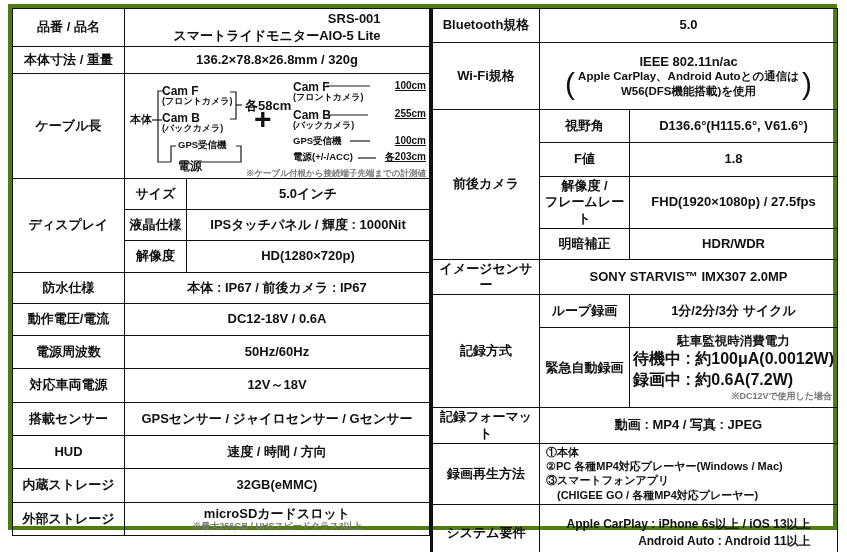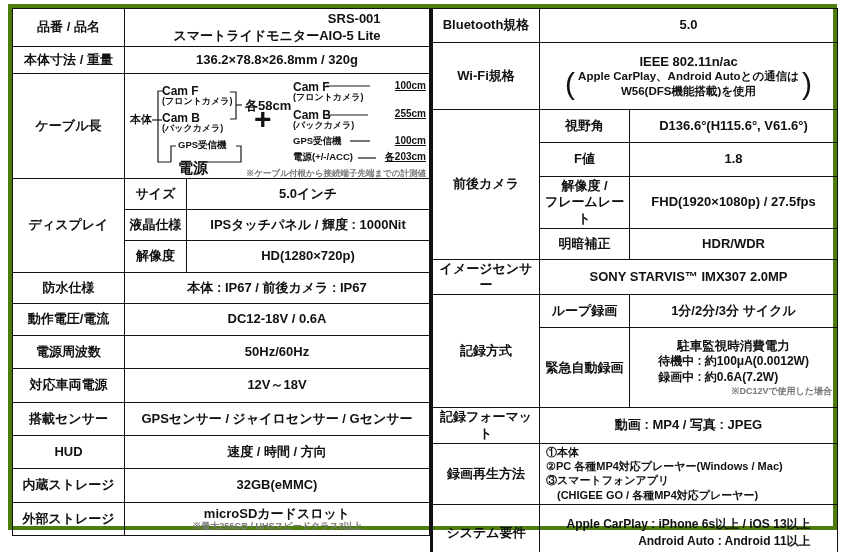--- a/index.html
+++ b/index.html
@@ -32,21 +32,21 @@
   .cd-note{position:absolute;right:2px;top:94px;font-size:8.5px;color:#777;white-space:nowrap;}
   .r-val{position:absolute;right:2px;white-space:nowrap;font-size:10px;line-height:1.05;text-decoration:underline;}
   
   .wifi-line1{font-size:13px;}
   .wifi-paren{display:flex;align-items:center;justify-content:center;margin-top:-1px;}
   .wifi-paren .paren{font-size:30px;font-weight:400;line-height:0.9;padding:0 3px;}
   .wifi-paren .ptxt{font-size:11.5px;line-height:1.25;}
   
   .emg{text-align:center;}
   .emg-title{font-size:12.5px;}
-  .emg-lines{display:inline-block;text-align:left;font-size:12px;line-height:1.3;}
+  .emg-lines{display:inline-block;text-align:left;font-size:16px;line-height:1.3;}
   .emg-note{display:block;text-align:right;font-size:9px;color:#777;padding-right:2px;}
   .playback-lines{display:inline-block;text-align:left;font-size:11px;line-height:1.3;}
   .system-lines{display:inline-block;text-align:right;font-size:12px;line-height:1.45;}
   .footer-note{
     position:absolute;left:0;top:534px;width:847px;text-align:center;
     font-size:10px;font-weight:bold;color:#111;white-space:nowrap;
   }
 </style>
 </head>
 <body>
@@ -92,21 +92,21 @@
                 <path d="M224 67 H244"></path>
                 <path d="M232 84 H250"></path>
               </g>
             </svg>
             <span class="t" style="left:4px;top:40px;font-size:11px">本体</span>
             <span class="t" style="left:36px;top:11px">Cam F</span>
             <span class="t" style="left:36px;top:23px;font-size:9px">(フロントカメラ)</span>
             <span class="t" style="left:36px;top:38px">Cam B</span>
             <span class="t" style="left:36px;top:50px;font-size:9px">(バックカメラ)</span>
             <span class="t" style="left:52px;top:66px;font-size:9.5px">GPS受信機</span>
-            <span class="t" style="left:52px;top:86px;font-size:15px">電源</span>
+            <span class="t" style="left:52px;top:86px;font-size:12px">電源</span>
             <span class="t" style="left:119px;top:25px;font-size:13px">各58cm</span>
             <span class="plus" style="left:128px;top:30px">+</span>
 
             <span class="t" style="left:167px;top:7px">Cam F</span>
             <span class="t" style="left:167px;top:19px;font-size:9px">(フロントカメラ)</span>
             <span class="r-val" style="top:7px">100cm</span>
 
             <span class="t" style="left:167px;top:35px">Cam B</span>
             <span class="t" style="left:167px;top:47px;font-size:9px">(バックカメラ)</span>
             <span class="r-val" style="top:35px">255cm</span>

